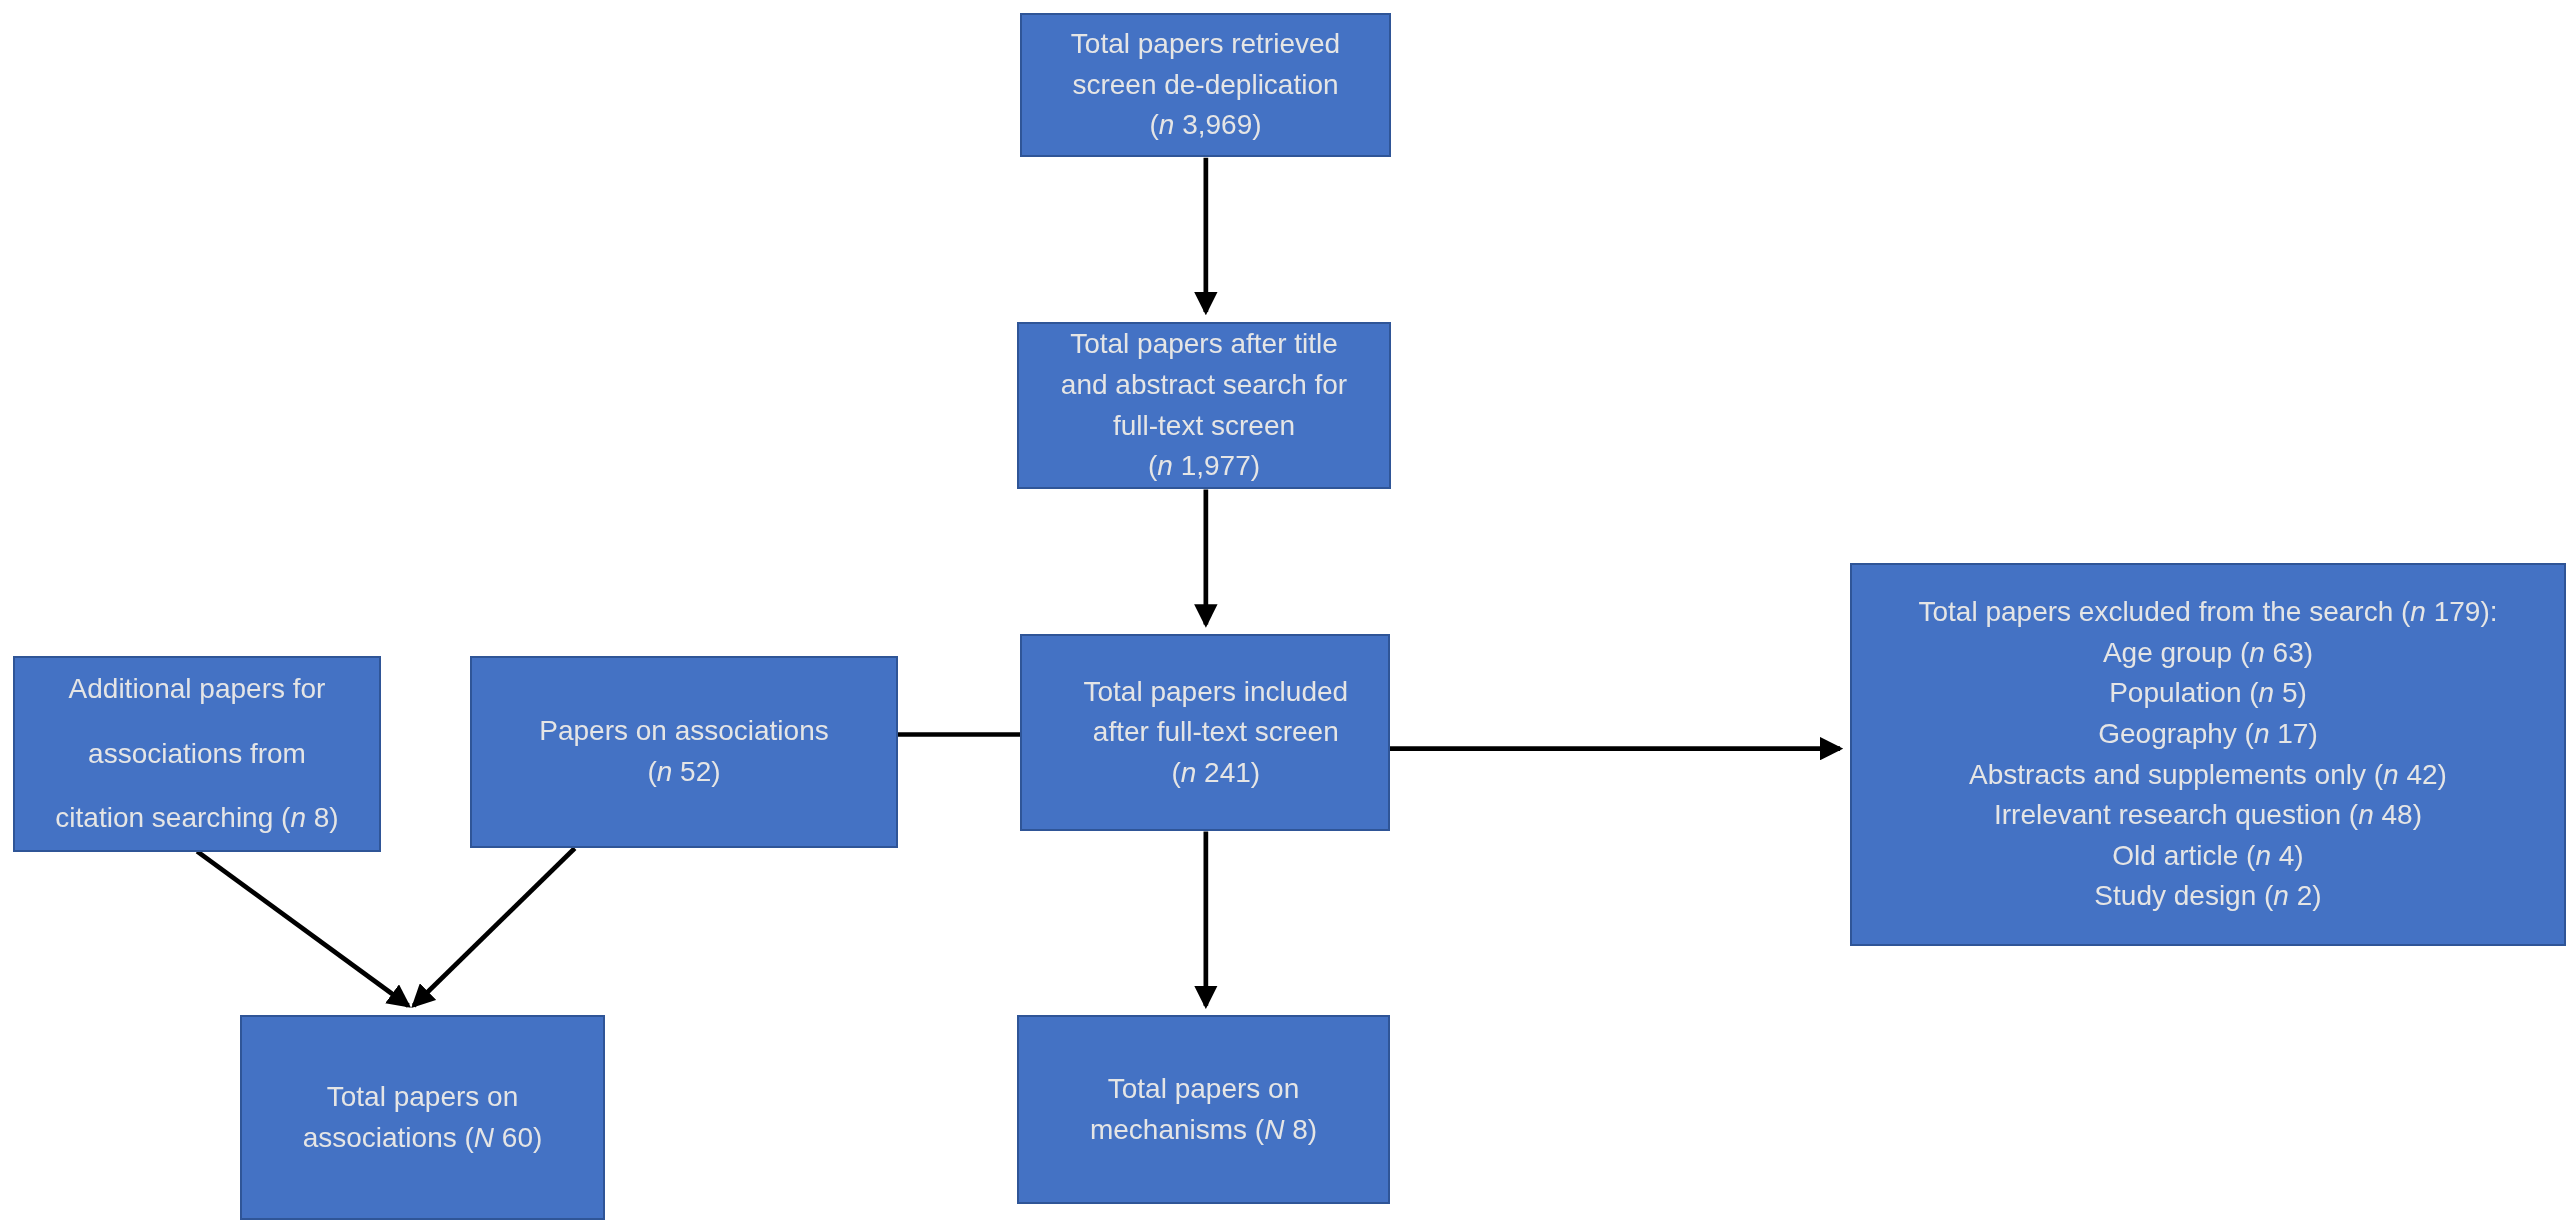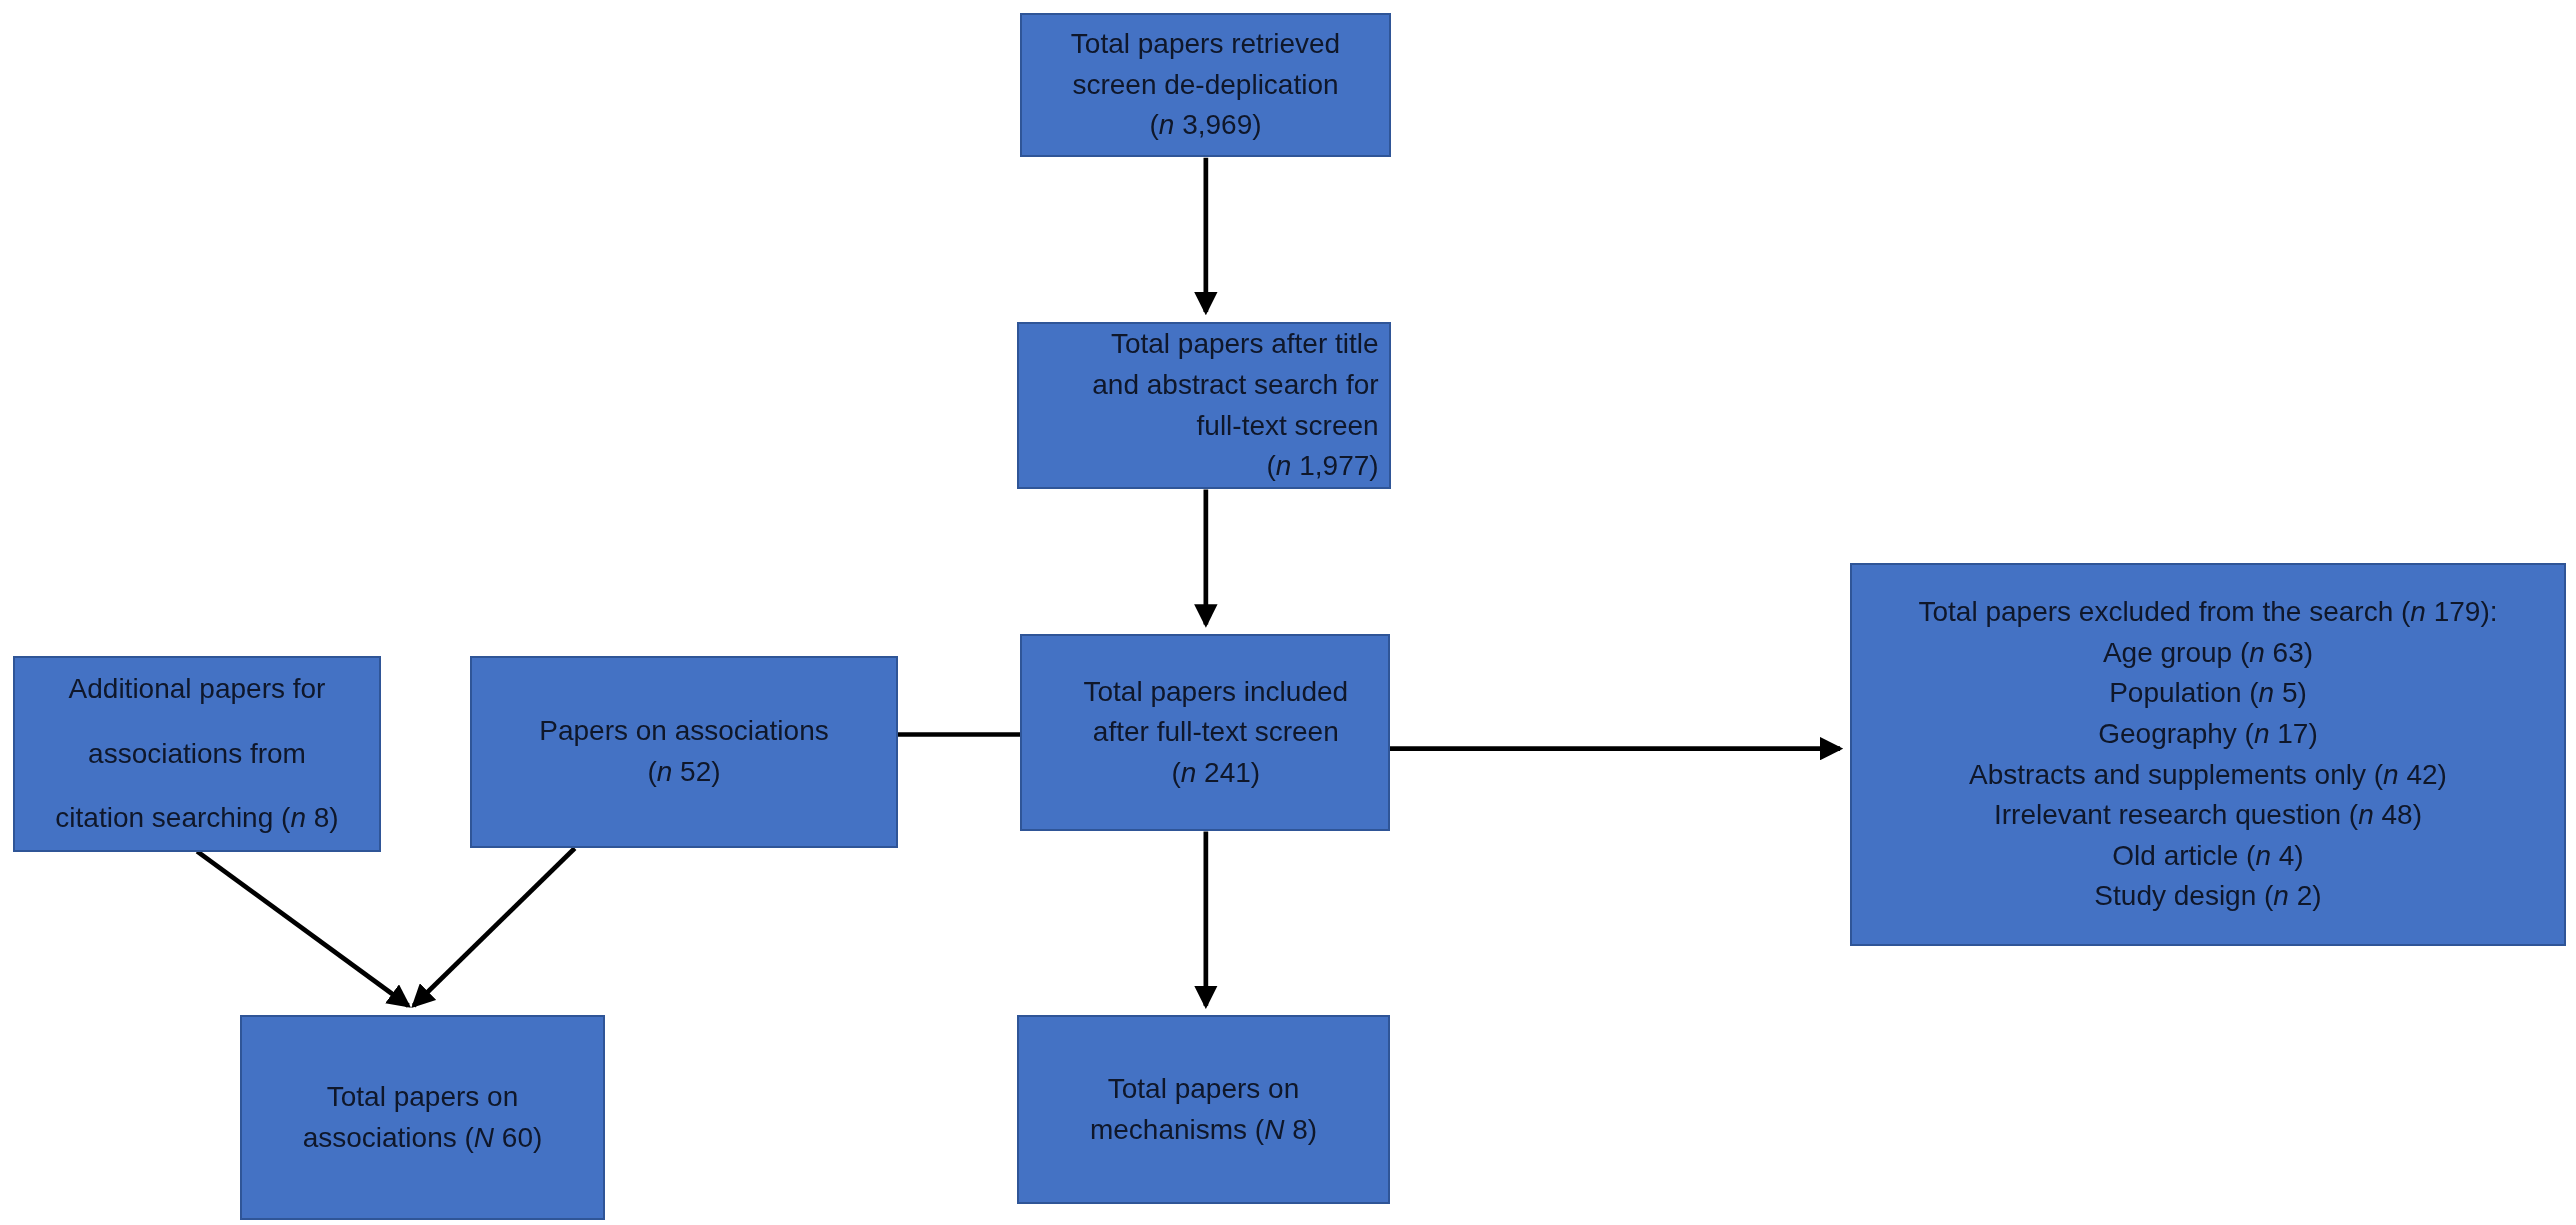--- a/index.html
+++ b/index.html
@@ -11,36 +11,36 @@
     width: 2576px;
     height: 1226px;
     background: #ffffff;
     overflow: hidden;
   }
 
   .node {
     position: absolute;
     background: #4472C4;
     border: 2.6px solid #2F5597;
-    color: #0f172a;
+    color: #e5e5e5;
     display: flex;
     flex-direction: column;
     justify-content: center;
     align-items: center;
     text-align: center;
     font-size: 28px;
     line-height: 1.45;
     padding: 6.3px 10.4px;
   }
   .node .line { width: 100%; white-space: nowrap; }
   .node .line i { font-style: italic; }
 
   
   #node-total-retrieved     { left: 1020px; top: 13px;   width: 371px;  height: 144px; }
-  #node-title-abstract      { left: 1017px; top: 322px;  width: 374px;  height: 167px; text-align: right; }
+  #node-title-abstract      { left: 1017px; top: 322px;  width: 374px;  height: 167px; }
   #node-included-full-text  { left: 1020px; top: 634px; width: 370px;  height: 197px; padding-left: 32px; }
   #node-papers-associations { left: 470px;  top: 656px; width: 428px;  height: 192px; }
   #node-additional-citation { left: 13px;   top: 656px; width: 368px;  height: 196px; gap: 24px; }
   #node-excluded            { left: 1850px; top: 563px; width: 716px; height: 383px; }
   #node-total-associations  { left: 240px;  top: 1015px; width: 365px;  height: 205px; }
   #node-total-mechanisms    { left: 1017px; top: 1015px; width: 373px;  height: 189px; }
 
   .arrows {
     position: absolute;
     left: 0; top: 0;

